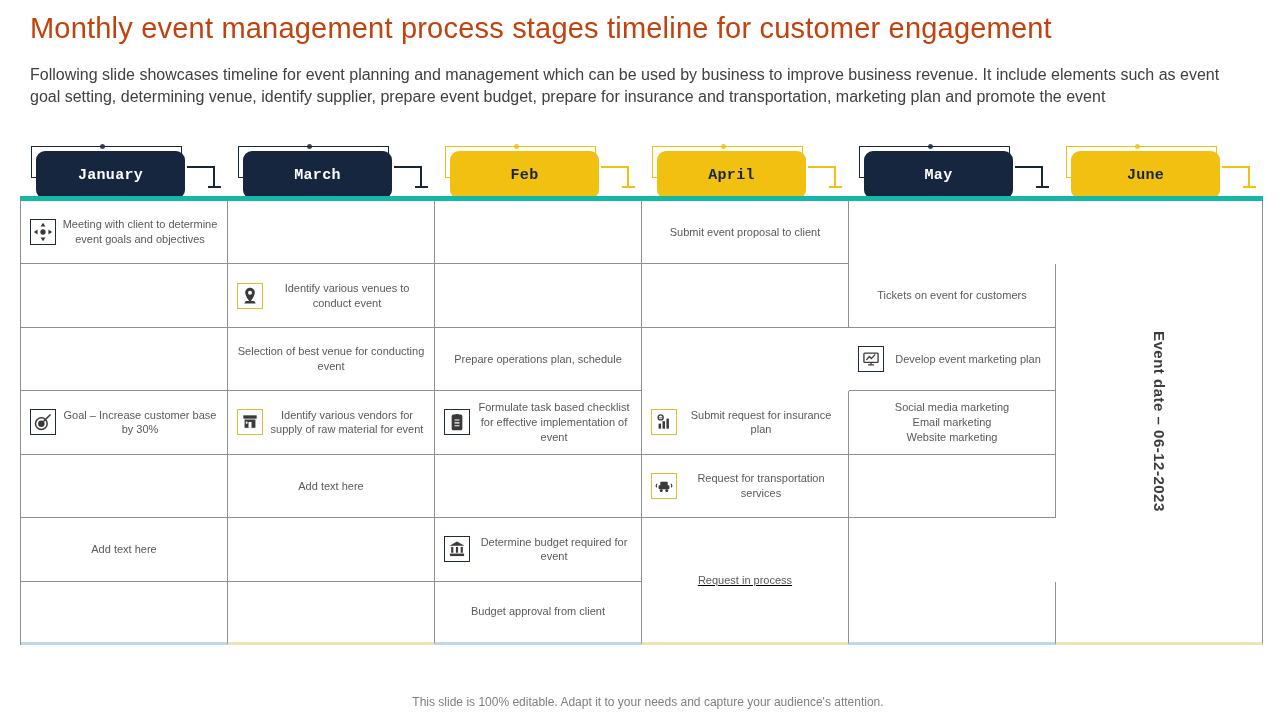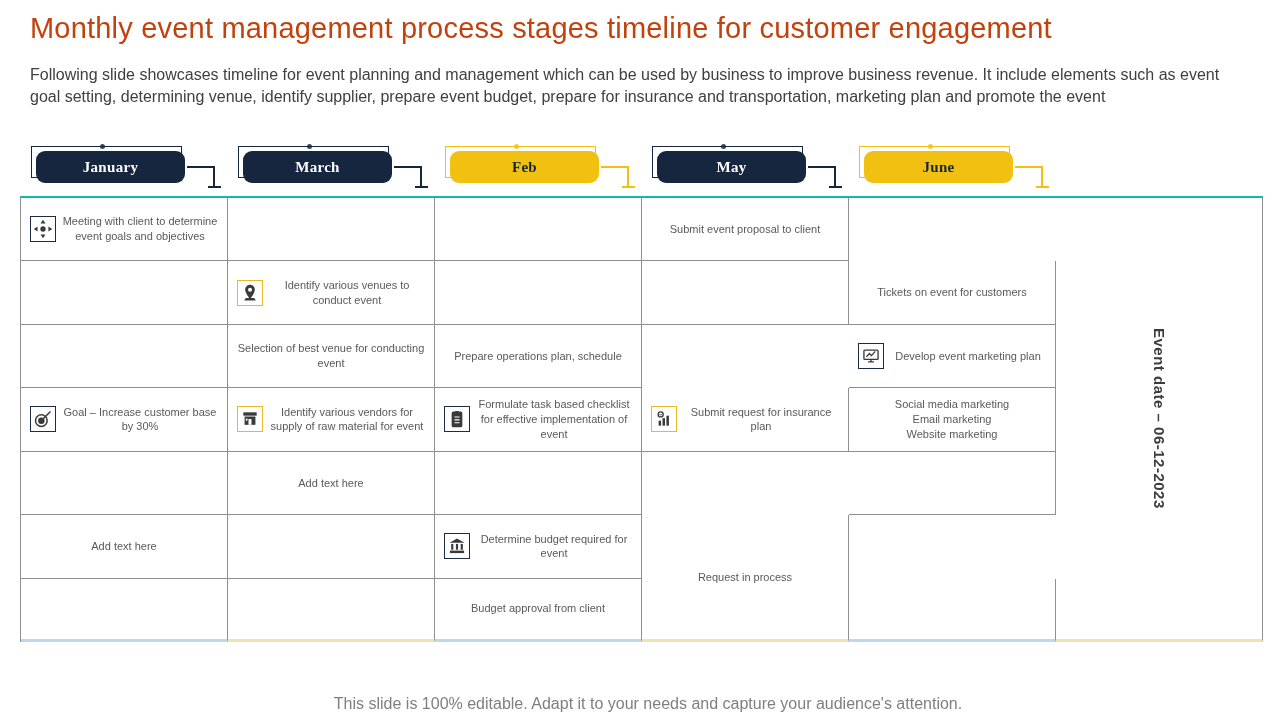--- a/index.html
+++ b/index.html
@@ -9,50 +9,50 @@
          font-size:29px;font-weight:500;color:#c2410c;letter-spacing:.2px;}
   .subtitle{position:absolute;left:30px;top:64px;width:1215px;font-size:16px;line-height:1.35;color:#404040;}
 
   
   .months{position:absolute;left:20px;top:144px;width:1242px;height:50px;display:grid;grid-template-columns:repeat(6,1fr);}
   .month{position:relative;height:50px;}
   .month.navy{--mc:#16263f;--pt:#ffffff;}
   .month.yellow{--mc:#f2c011;--pt:#16263f;}
   .m-outline{position:absolute;left:11px;top:2px;width:calc(100% - 58px);height:30px;border:1px solid var(--mc);}
   .m-dot{position:absolute;top:0px;left:calc(50% - 24px);width:5px;height:5px;border-radius:50%;background:var(--mc);opacity:.85;}
-  .m-pill{position:absolute;left:16px;top:7px;width:calc(100% - 58px);height:32px;border-radius:9px;background:var(--mc);
+  .m-pill{position:absolute;left:16px;top:7px;width:calc(100% - 58px);height:48px;border-radius:9px;background:var(--mc);
           color:var(--pt);display:flex;align-items:center;justify-content:center;
-          font-family:Liberation Serif, serif;font-weight:bold;font-size:15px;letter-spacing:.3px;}
+          font-family:Liberation Mono, monospace;font-weight:bold;font-size:15px;letter-spacing:.3px;}
   .m-br{position:absolute;top:22px;right:12px;width:26px;height:20px;border-top:2px solid var(--mc);border-right:2px solid var(--mc);}
   .m-foot{position:absolute;top:42px;right:6px;width:13px;height:0;border-top:2px solid var(--mc);}
 
   
   .table{position:absolute;left:20px;top:196px;width:1242px;height:444px;display:grid;
          grid-template-columns:repeat(6,1fr);grid-template-rows:repeat(7,1fr);
-         border-top:2px solid #14b8a6;border-left:1px solid #8f8f8f;}
+         border-top:5px solid #14b8a6;border-left:1px solid #8f8f8f;}
   .cell{border-right:1px solid #8f8f8f;border-bottom:1px solid #8f8f8f;display:flex;align-items:center;
         justify-content:center;gap:6px;padding:4px 9px;box-sizing:border-box;}
   .ctext{flex:1;text-align:center;font-size:11px;line-height:1.35;color:#595959;white-space:pre-line;}
   .c1{grid-column:1}.c2{grid-column:2}.c3{grid-column:3}.c4{grid-column:4}.c5{grid-column:5}.c6{grid-column:6}
   .r1{grid-row:1}.r2{grid-row:2}.r3{grid-row:3}.r4{grid-row:4}.r5{grid-row:5}.r6{grid-row:6}.r7{grid-row:7}
-  .span67{grid-row:6 / span 2;}
+  .span67{grid-row:6 / span 2;text-decoration:underline;}
   .span-all{grid-row:1 / span 7;}
   .b-blue{border-bottom:3px solid #bdd7ee;}
   .b-cream{border-bottom:3px solid #ede3b5;}
 
   .ibox{flex:0 0 auto;width:26px;height:26px;box-sizing:border-box;background:#fff;display:flex;
         align-items:center;justify-content:center;}
   .ibox.navy{border:1.5px solid #1d2b44;}
   .ibox.yellow{border:1.5px solid #e8ba25;}
   .ibox svg{display:block;}
 
   .june-cell{justify-content:center;align-items:center;}
   .vtext{writing-mode:vertical-rl;font-size:15px;font-weight:bold;color:#3d3d3d;letter-spacing:.5px;white-space:nowrap;}
 
-  .footer{position:absolute;left:16px;right:0;top:695px;text-align:center;font-size:16px;color:#7f7f7f;}
+  .footer{position:absolute;left:16px;right:0;top:695px;text-align:center;font-size:12px;color:#7f7f7f;}
 </style>
 </head>
 <body>
 
 <div class="title">Monthly event management process stages timeline for customer engagement</div>
 <div class="subtitle">Following slide showcases timeline for event planning and management which can be used by business to improve business revenue. It include elements such as event goal setting, determining venue, identify supplier, prepare event budget, prepare for insurance and transportation, marketing plan and promote the event</div>
 
 <div class="months">
   <div class="month navy">
     <div class="m-outline"></div>
@@ -65,20 +65,27 @@
     <div class="m-outline"></div>
     <div class="m-dot"></div>
     <div class="m-pill">March</div>
     <div class="m-br"></div>
     <div class="m-foot"></div>
   </div>
   <div class="month yellow">
     <div class="m-outline"></div>
     <div class="m-dot"></div>
     <div class="m-pill">Feb</div>
+    <div class="m-br"></div>
+    <div class="m-foot"></div>
+  </div>
+  <div class="month yellow">
+    <div class="m-outline"></div>
+    <div class="m-dot"></div>
+    <div class="m-pill">April</div>
     <div class="m-br"></div>
     <div class="m-foot"></div>
   </div>
   <div class="month navy">
     <div class="m-outline"></div>
     <div class="m-dot"></div>
     <div class="m-pill">May</div>
     <div class="m-br"></div>
     <div class="m-foot"></div>
   </div>
@@ -195,20 +202,32 @@
       <svg width="20" height="20" viewBox="0 0 24 24" fill="#3a3a3a">
         <circle cx="8" cy="6.5" r="3" fill="none" stroke="#3a3a3a" stroke-width="1.6"></circle>
         <path d="M6.8 6.5l1 1 1.6-1.8" fill="none" stroke="#3a3a3a" stroke-width="1.2"></path>
         <rect x="5.5" y="14" width="3" height="6"></rect>
         <rect x="10.2" y="11" width="3" height="9"></rect>
         <rect x="14.9" y="8" width="3" height="12"></rect>
       </svg>
     </span>
     <span class="ctext">Submit request for insurance plan</span>
   </div>
+  <div class="cell c4 r5">
+    <span class="ibox yellow">
+      <svg width="20" height="20" viewBox="0 0 24 24" fill="#3a3a3a">
+        <rect x="7.5" y="7" width="9" height="5" rx="1"></rect>
+        <rect x="5.5" y="11" width="13" height="5" rx="1.5"></rect>
+        <circle cx="8.7" cy="17.5" r="1.8"></circle>
+          <circle cx="15.3" cy="17.5" r="1.8"></circle>
+        <path d="M3.5 9.5c-1 1.2-1 3 0 4.2M20.5 9.5c1 1.2 1 3 0 4.2" fill="none" stroke="#3a3a3a" stroke-width="1.3"></path>
+      </svg>
+    </span>
+    <span class="ctext">Request for transportation services</span>
+  </div>
   <div class="cell c4 span67 b-cream">
     <span class="ctext">Request in process</span>
   </div>
 
   <div class="cell c5 r2">
     <span class="ctext">Tickets on event for customers</span>
   </div>
   <div class="cell c5 r3">
     <span class="ibox navy">
       <svg width="20" height="20" viewBox="0 0 24 24" fill="none" stroke="#3a3a3a" stroke-width="1.6">

